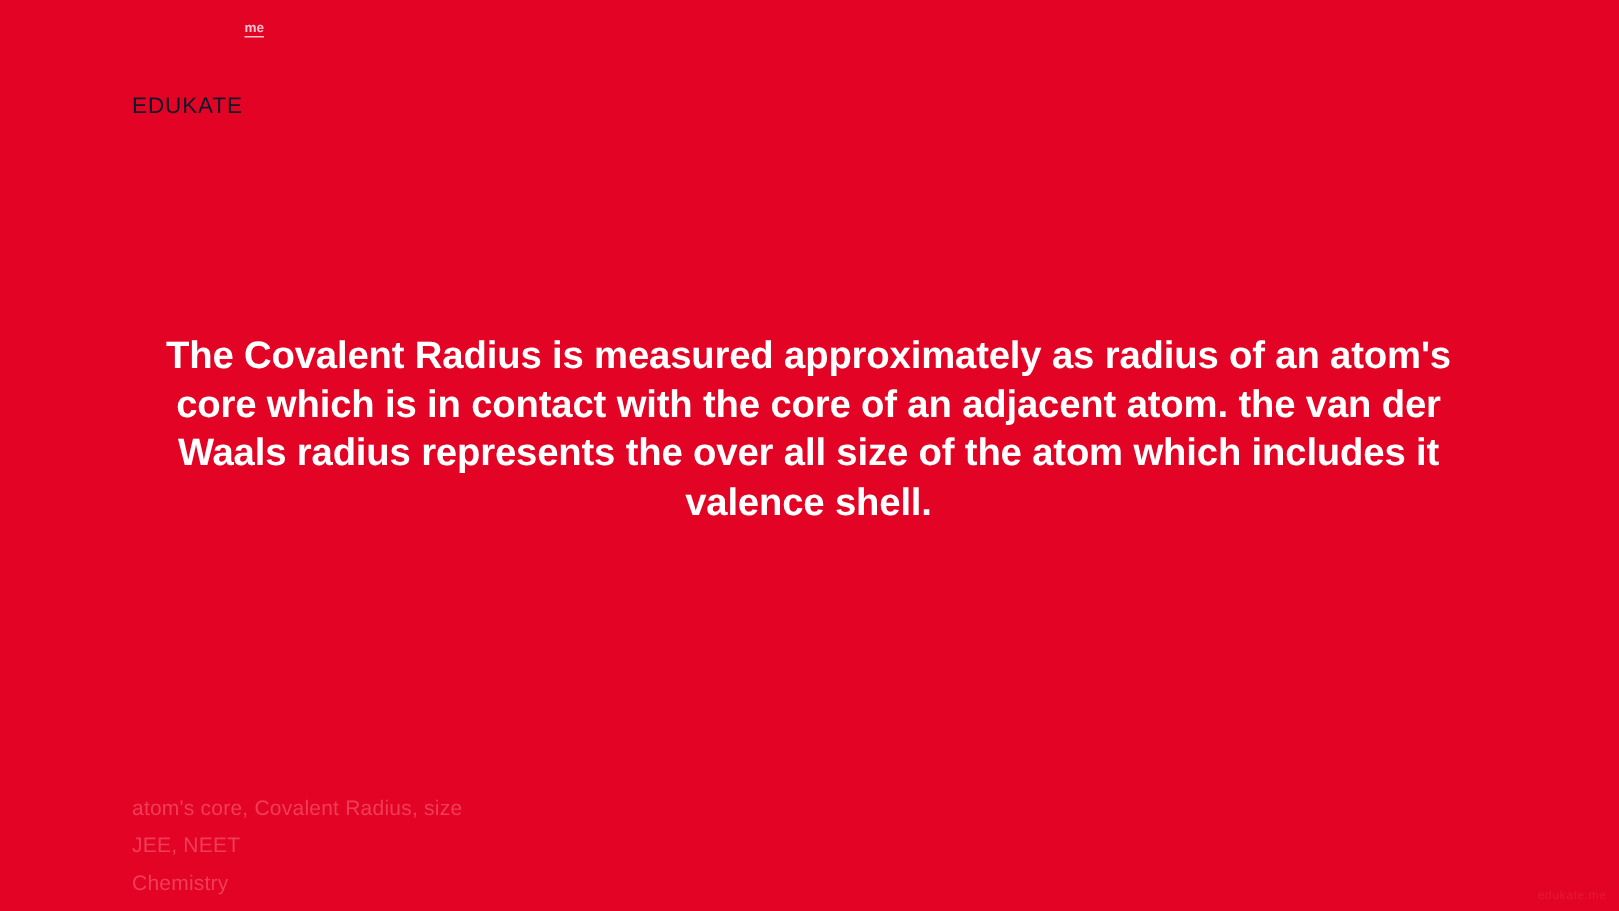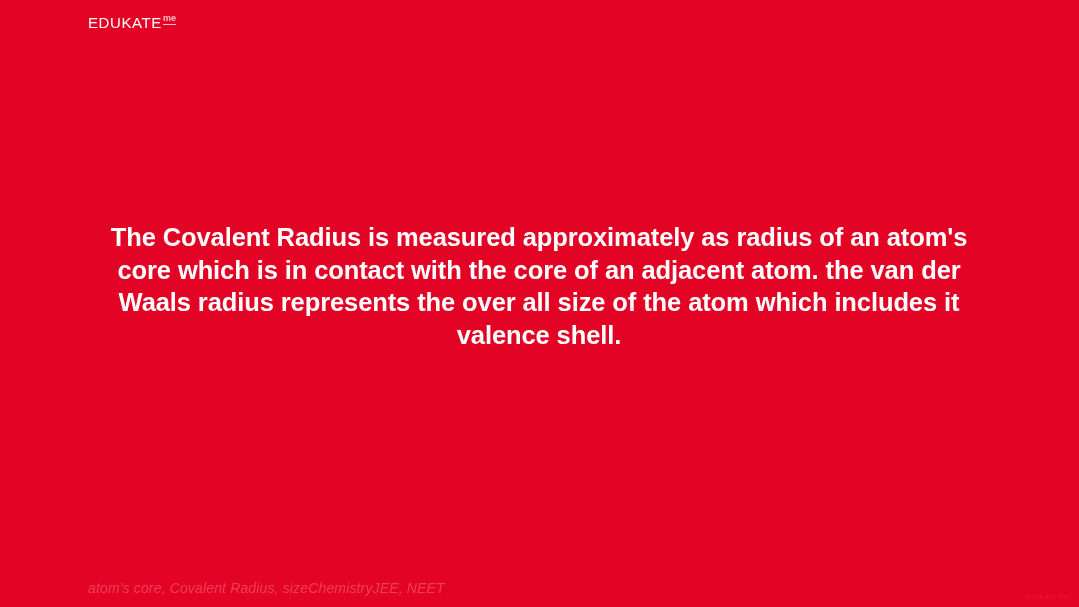--- a/index.html
+++ b/index.html
@@ -30,22 +30,23 @@
     display: flex;
     align-items: flex-start;
     line-height: 1;
     user-select: none;
   }
   .brand-word {
     font-family: "Liberation Sans", sans-serif;
     font-size: 15px;
     font-weight: 400;
     letter-spacing: 0.6px;
-    color: #ffffff;
+    color: #0f172a;
     line-height: 1;
+    margin-top: 48px;
   }
   .brand-sup {
     font-family: "Liberation Sans", sans-serif;
     font-size: 9px;
     font-weight: 700;
     color: #f8c3cd;
     line-height: 1;
     margin-left: 1px;
     position: relative;
     top: -1px;
@@ -69,23 +70,22 @@
     white-space: pre-wrap;
     text-align: center;
   }
 
   
   .meta {
     position: absolute;
     left: 88px;
     bottom: 6px;
     display: flex;
-    flex-direction: row;
+    flex-direction: column;
     gap: 0;
-    font-style: italic;
   }
   .meta-line {
     font-family: "Liberation Sans", sans-serif;
     font-size: 14px;
     font-weight: 400;
     line-height: 25px;
     color: #ef3d57;
     letter-spacing: 0.15px;
     white-space: nowrap;
   }
@@ -111,19 +111,19 @@
 
   <div class="brand">
     <span class="brand-word">EDUKATE</span>
     <span class="brand-sup">me</span>
   </div>
 
   <p class="headline">The Covalent Radius is measured approximately as radius of an atom's core which is in contact with the core of an adjacent atom. the van der Waals radius represents the over all size of the atom which includes it valence shell.</p>
 
   <div class="meta">
     <span class="meta-line">atom's core, Covalent Radius, size</span>
+    <span class="meta-line">JEE, NEET</span>
     <span class="meta-line">Chemistry</span>
-    <span class="meta-line">JEE, NEET</span>
   </div>
 
   <div class="watermark">edukate.me</div>
 
 </div>
 
 </body></html>

